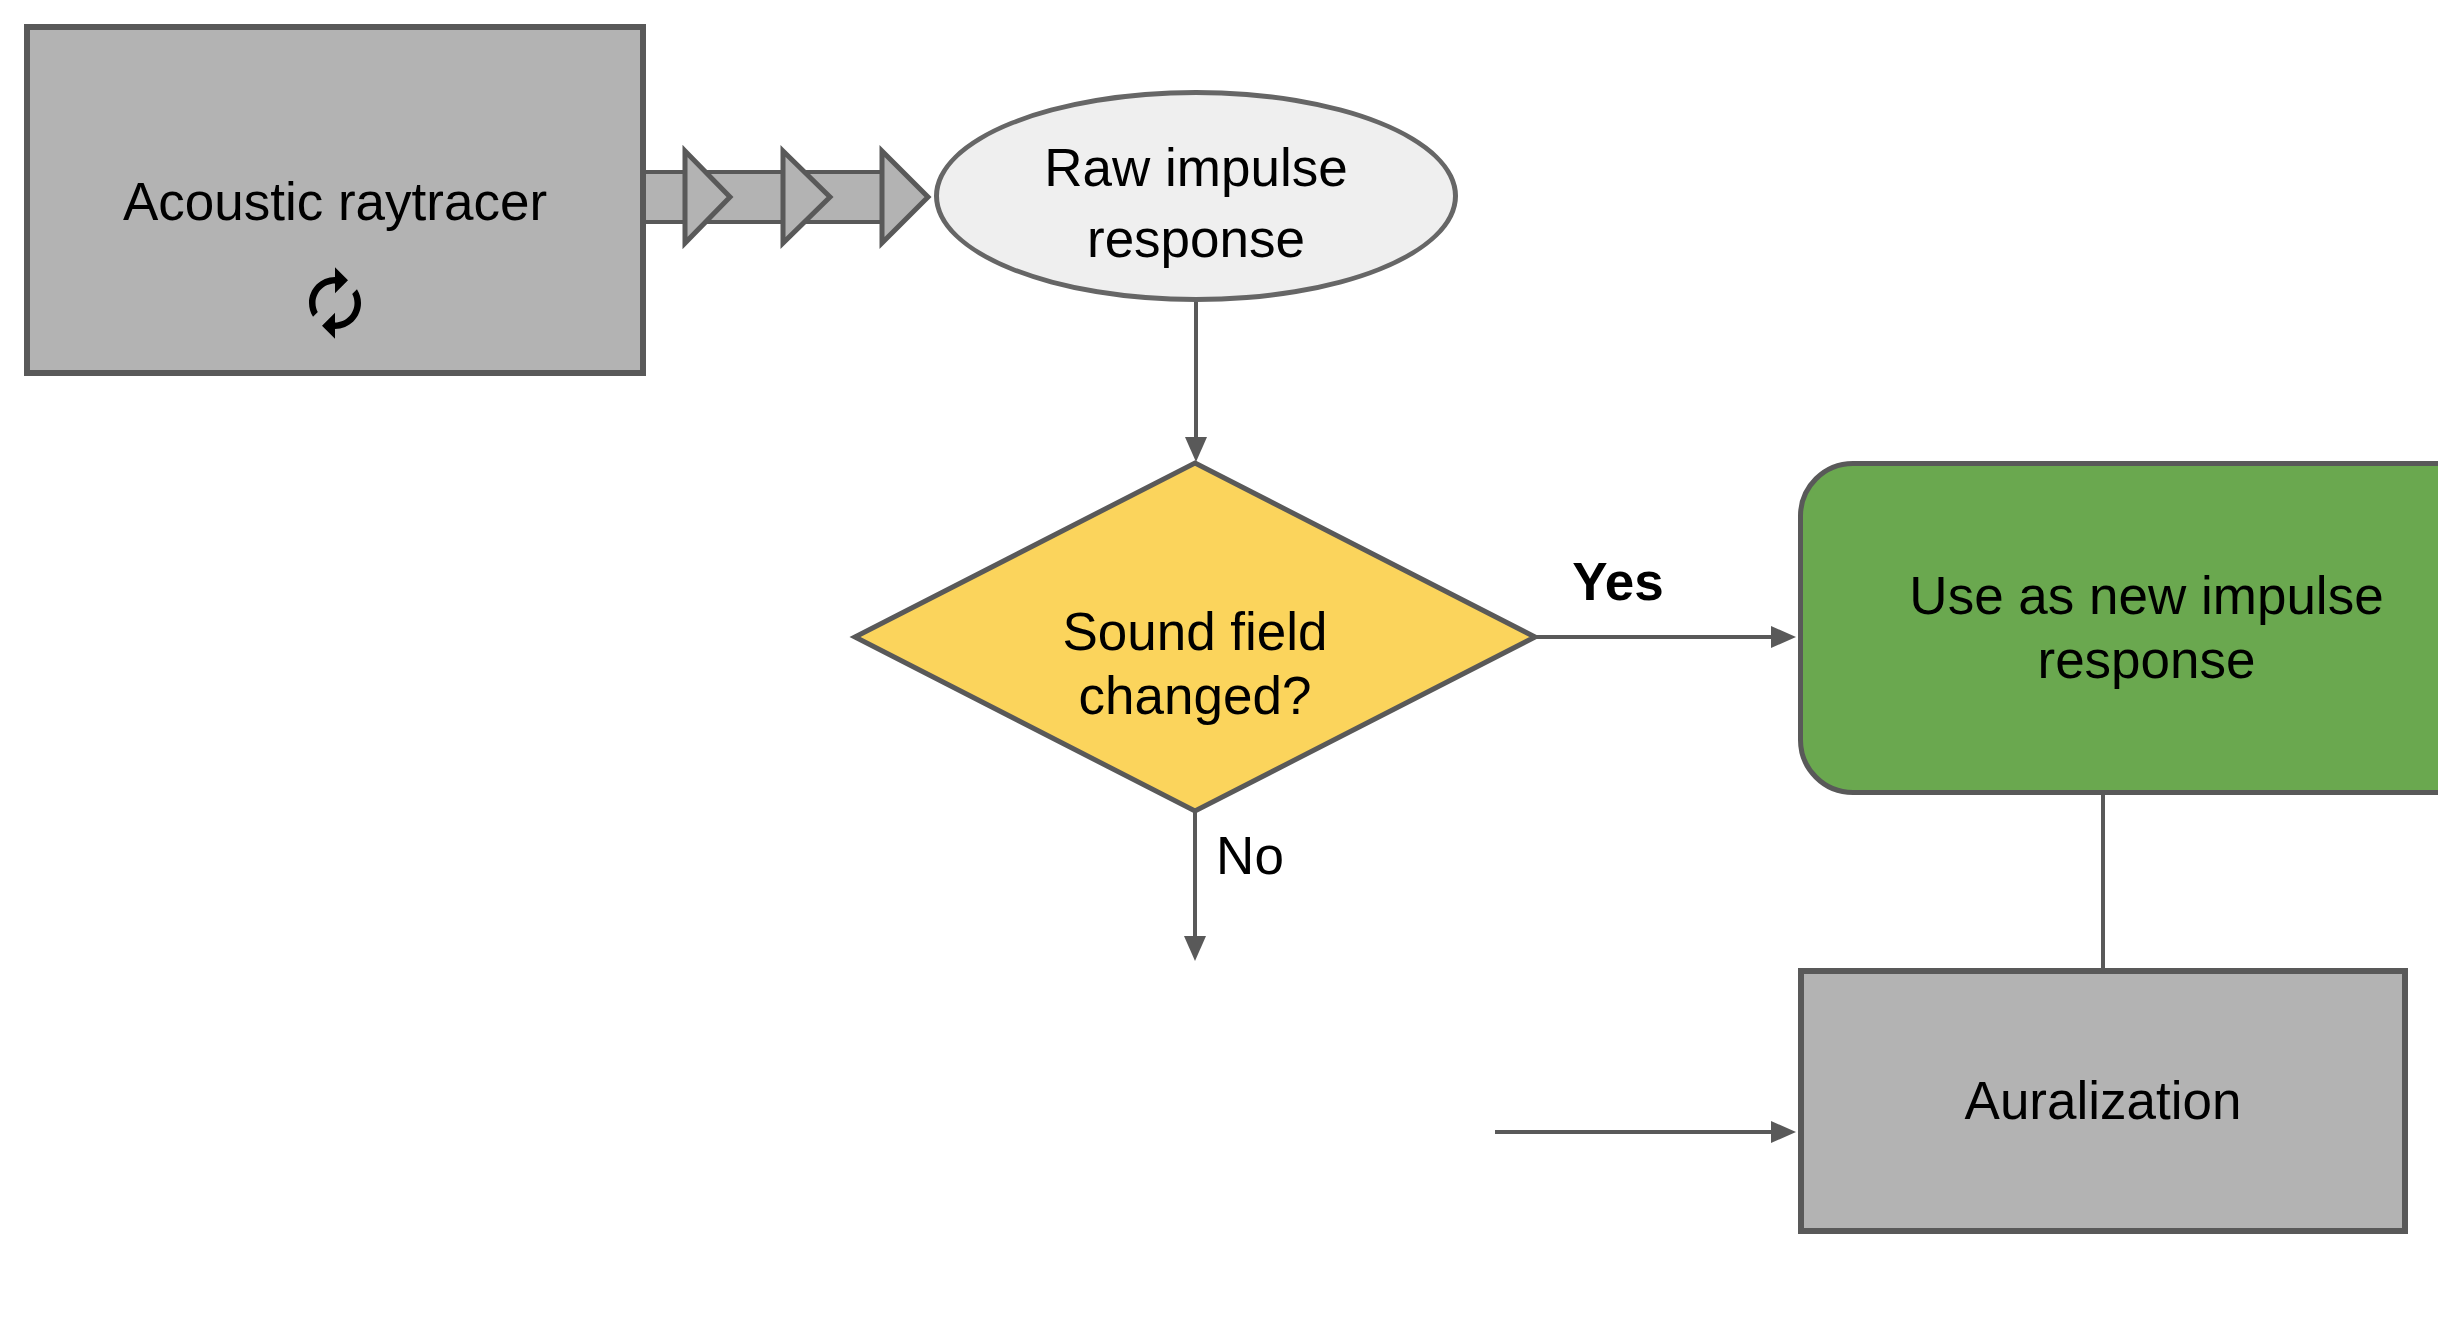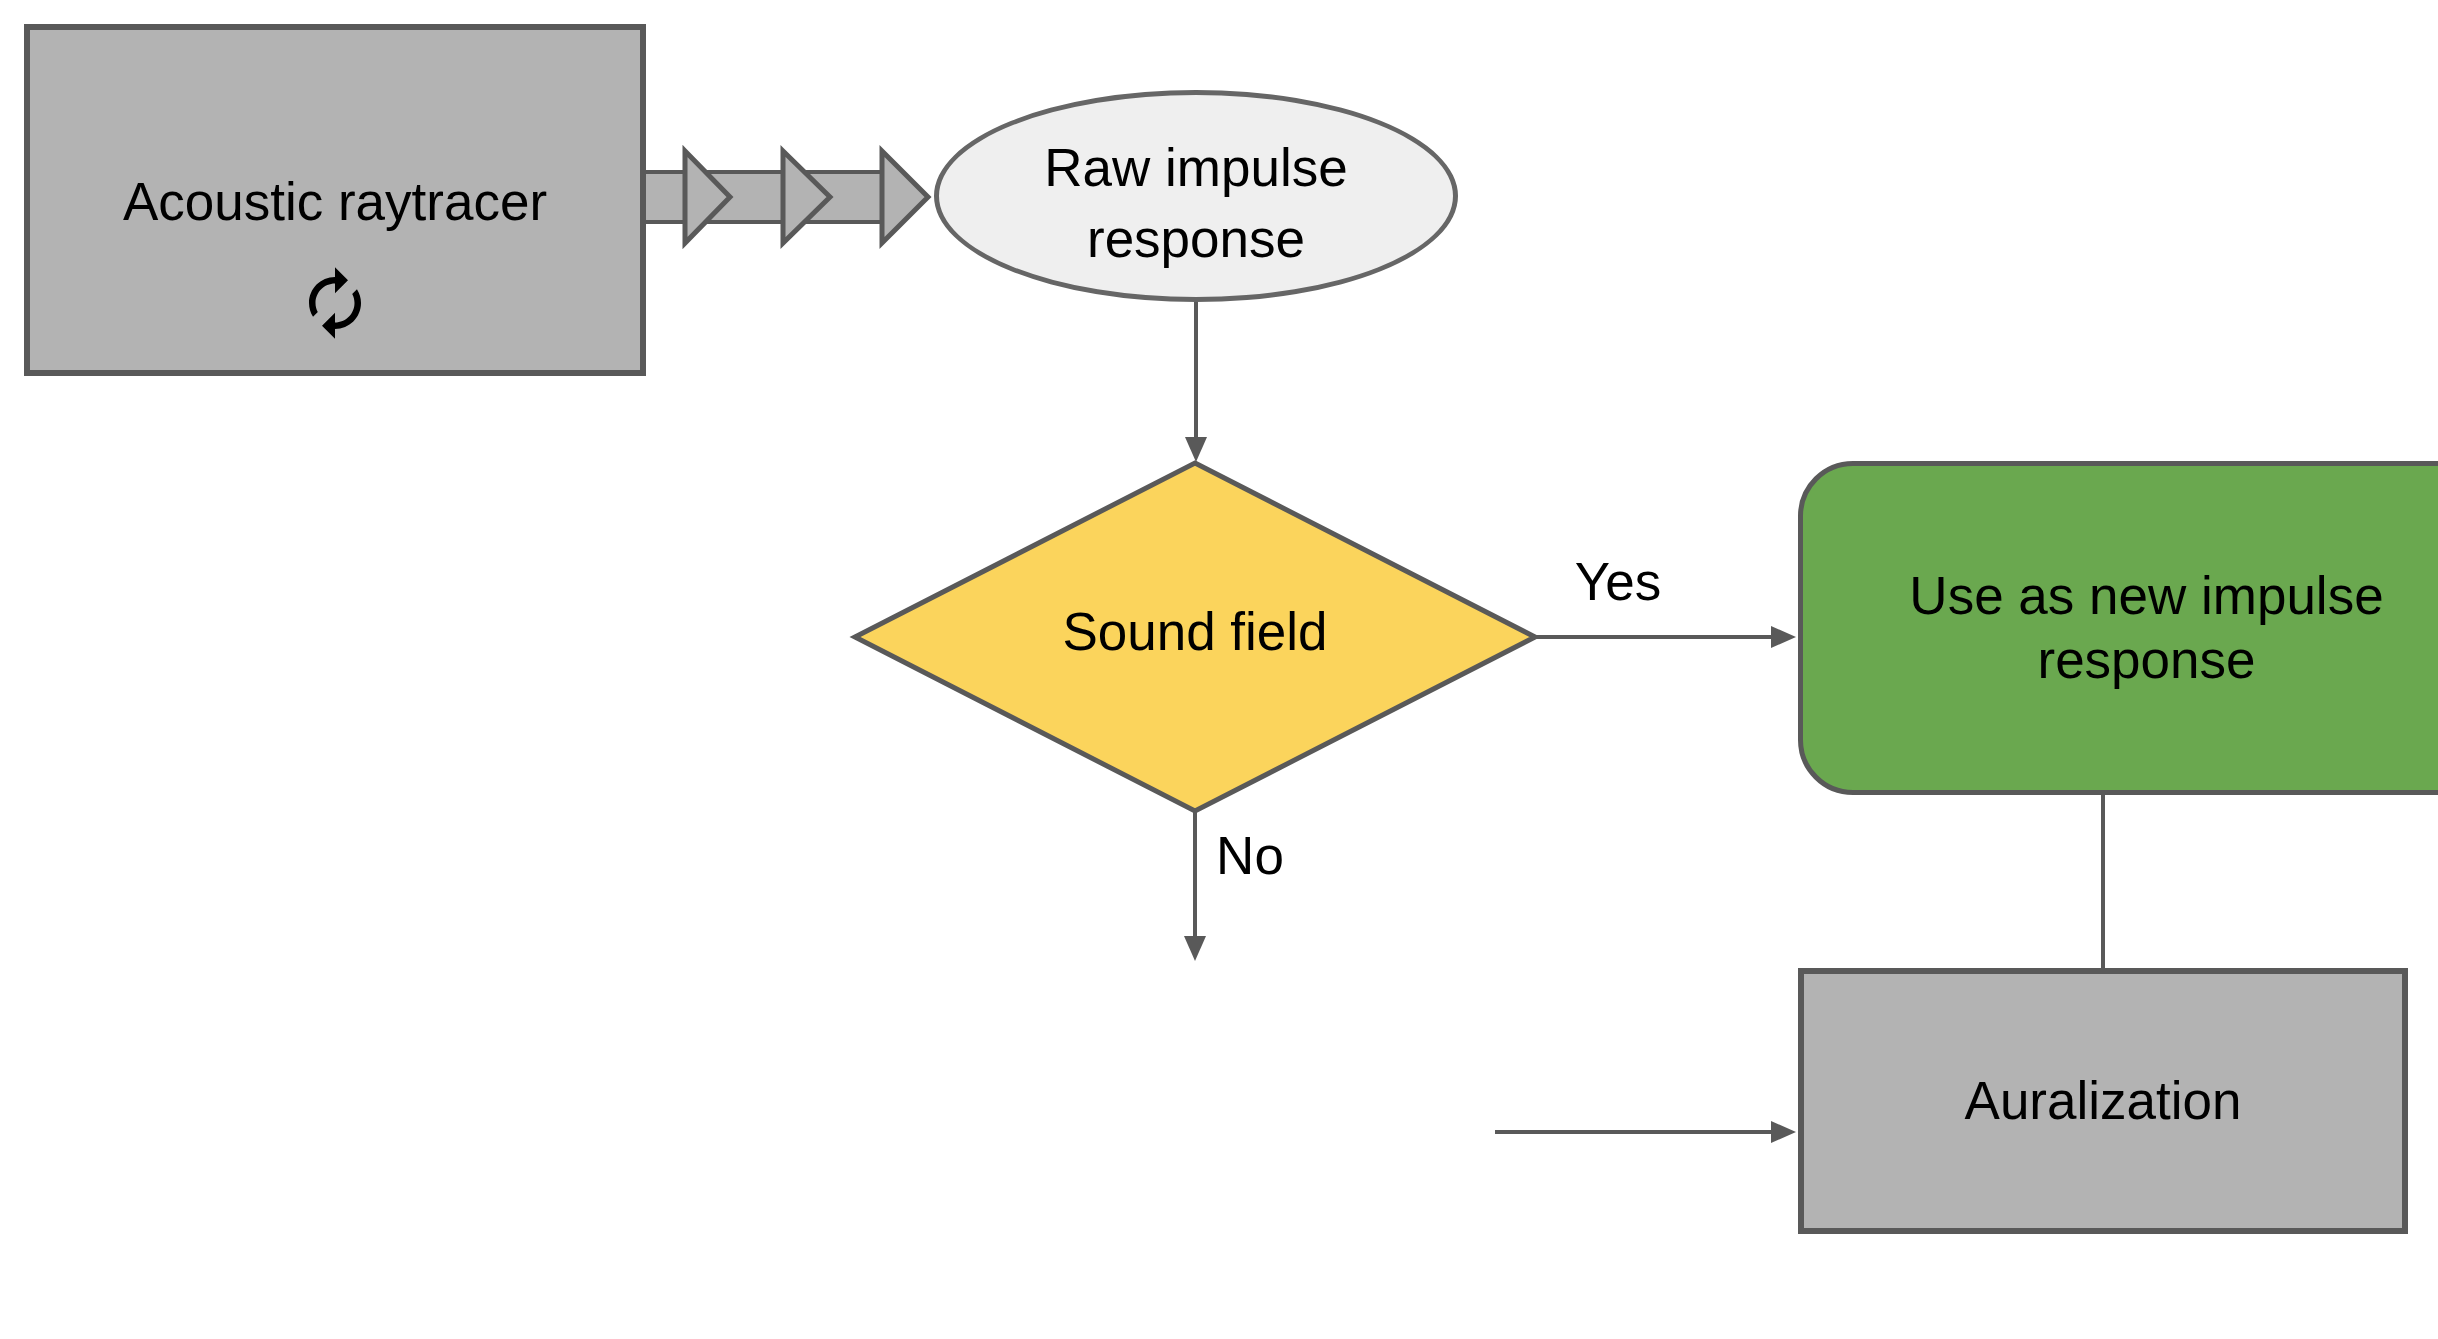--- a/index.html
+++ b/index.html
@@ -22,21 +22,21 @@
               text-align:center;width:120px;}
   .diamond-label{position:absolute;left:875px;top:573px;width:640px;color:var(--text);
                  font-size:53px;text-align:center;margin-top:27px;}
   .diamond-label span{display:block;line-height:64px;}
   
   #node-raytracer{left:24px;top:24px;width:622px;height:352px;justify-content:flex-start;padding-top:140px;gap:30px;}
   #node-raw-ir{left:934px;top:90px;width:524px;height:212px;gap:7px;}
   #node-use-new{left:1798px;top:461px;width:697px;height:334px;}
   #node-combine{left:884px;top:963px;width:611px;height:355px;}
   #node-auralization{left:1798px;top:968px;width:610px;height:266px;}
-  #label-yes{left:1558px;top:550px;}
+  #label-yes{left:1558px;top:550px;font-weight:bold;}
   #label-no{left:1190px;top:824px;}
   
   .diamond{fill:var(--yellow-fill);stroke:var(--border-dark);stroke-width:5;}
   .conn{stroke:var(--line);stroke-width:4;fill:none;}
   .arrowhead{fill:var(--line);stroke:none;}
   .chev-shaft{fill:var(--gray-fill);stroke:var(--border-dark);stroke-width:4;}
   .chev{fill:var(--gray-fill);stroke:var(--border-dark);stroke-width:5;stroke-linejoin:miter;}
   .refresh-glyph{fill:var(--text);}
 </style>
 </head>
@@ -88,20 +88,21 @@
     </svg>
   </div>
 
   <div class="node ellipse" id="node-raw-ir">
     <span>Raw impulse</span>
     <span>response</span>
   </div>
 
   <div class="diamond-label">
     <span>Sound field</span>
+    <span>changed?</span>
   </div>
 
   <div class="edge-label" id="label-yes">Yes</div>
   <div class="edge-label" id="label-no">No</div>
 
   <div class="node green" id="node-use-new">
     <span>Use as new impulse</span>
     <span>response</span>
   </div>
 

